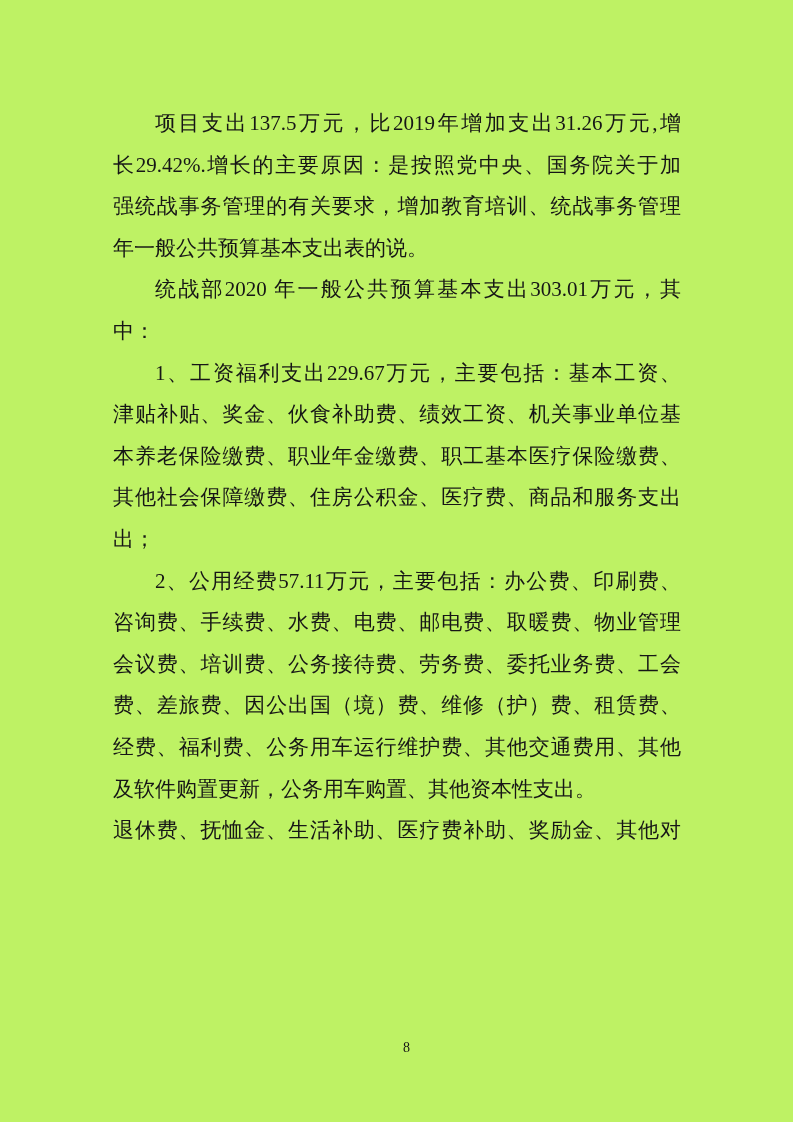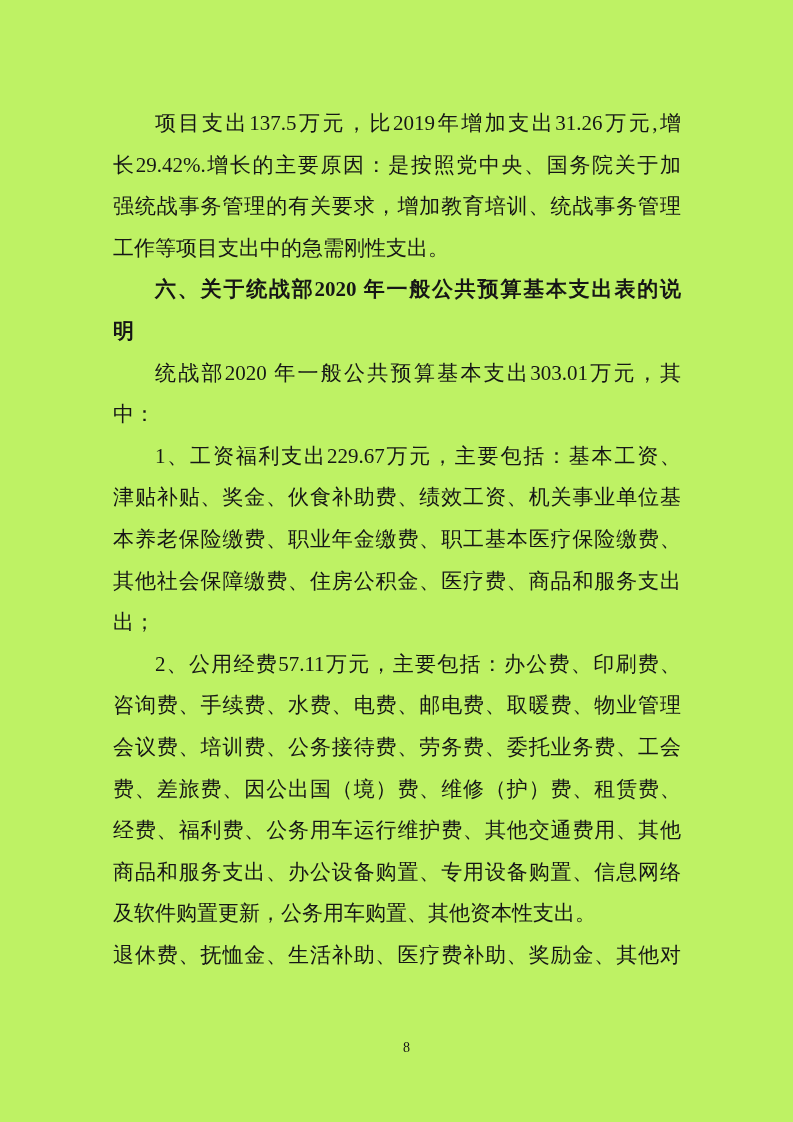--- a/index.html
+++ b/index.html
@@ -52,44 +52,39 @@
 </style>
 </head>
 <body>
 
 <div class="page">
   <div class="text-block">
       <div class="para body">
         <div class="line indent">项目支出137.5万元，比2019年增加支出31.26万元,增</div>
         <div class="line">长29.42%.增长的主要原因：是按照党中央、国务院关于加</div>
         <div class="line">强统战事务管理的有关要求，增加教育培训、统战事务管理</div>
-        <div class="line last">工作等项目支出中的急需刚性支出。</div>
-      </div>
-      <div class="para heading">
-        <div class="line indent">六、关于统战部2020 年一般公共预算基本支出表的说</div>
-        <div class="line last">明</div>
+        <div class="line last">年一般公共预算基本支出表的说。</div>
       </div>
       <div class="para body">
         <div class="line indent">统战部2020 年一般公共预算基本支出303.01万元，其</div>
         <div class="line last">中：</div>
       </div>
       <div class="para body">
         <div class="line indent">1、工资福利支出229.67万元，主要包括：基本工资、</div>
         <div class="line">津贴补贴、奖金、伙食补助费、绩效工资、机关事业单位基</div>
         <div class="line">本养老保险缴费、职业年金缴费、职工基本医疗保险缴费、</div>
         <div class="line">其他社会保障缴费、住房公积金、医疗费、商品和服务支出</div>
         <div class="line last">出；</div>
       </div>
       <div class="para body">
         <div class="line indent">2、公用经费57.11万元，主要包括：办公费、印刷费、</div>
         <div class="line">咨询费、手续费、水费、电费、邮电费、取暖费、物业管理</div>
         <div class="line">会议费、培训费、公务接待费、劳务费、委托业务费、工会</div>
         <div class="line">费、差旅费、因公出国（境）费、维修（护）费、租赁费、</div>
         <div class="line">经费、福利费、公务用车运行维护费、其他交通费用、其他</div>
-        <div class="line">商品和服务支出、办公设备购置、专用设备购置、信息网络</div>
         <div class="line last">及软件购置更新，公务用车购置、其他资本性支出。</div>
       </div>
       <div class="para body">
         <div class="line">退休费、抚恤金、生活补助、医疗费补助、奖励金、其他对</div>
       </div>
     </div>
   <div class="page-number">8</div>
 </div>
 
 </body></html>

